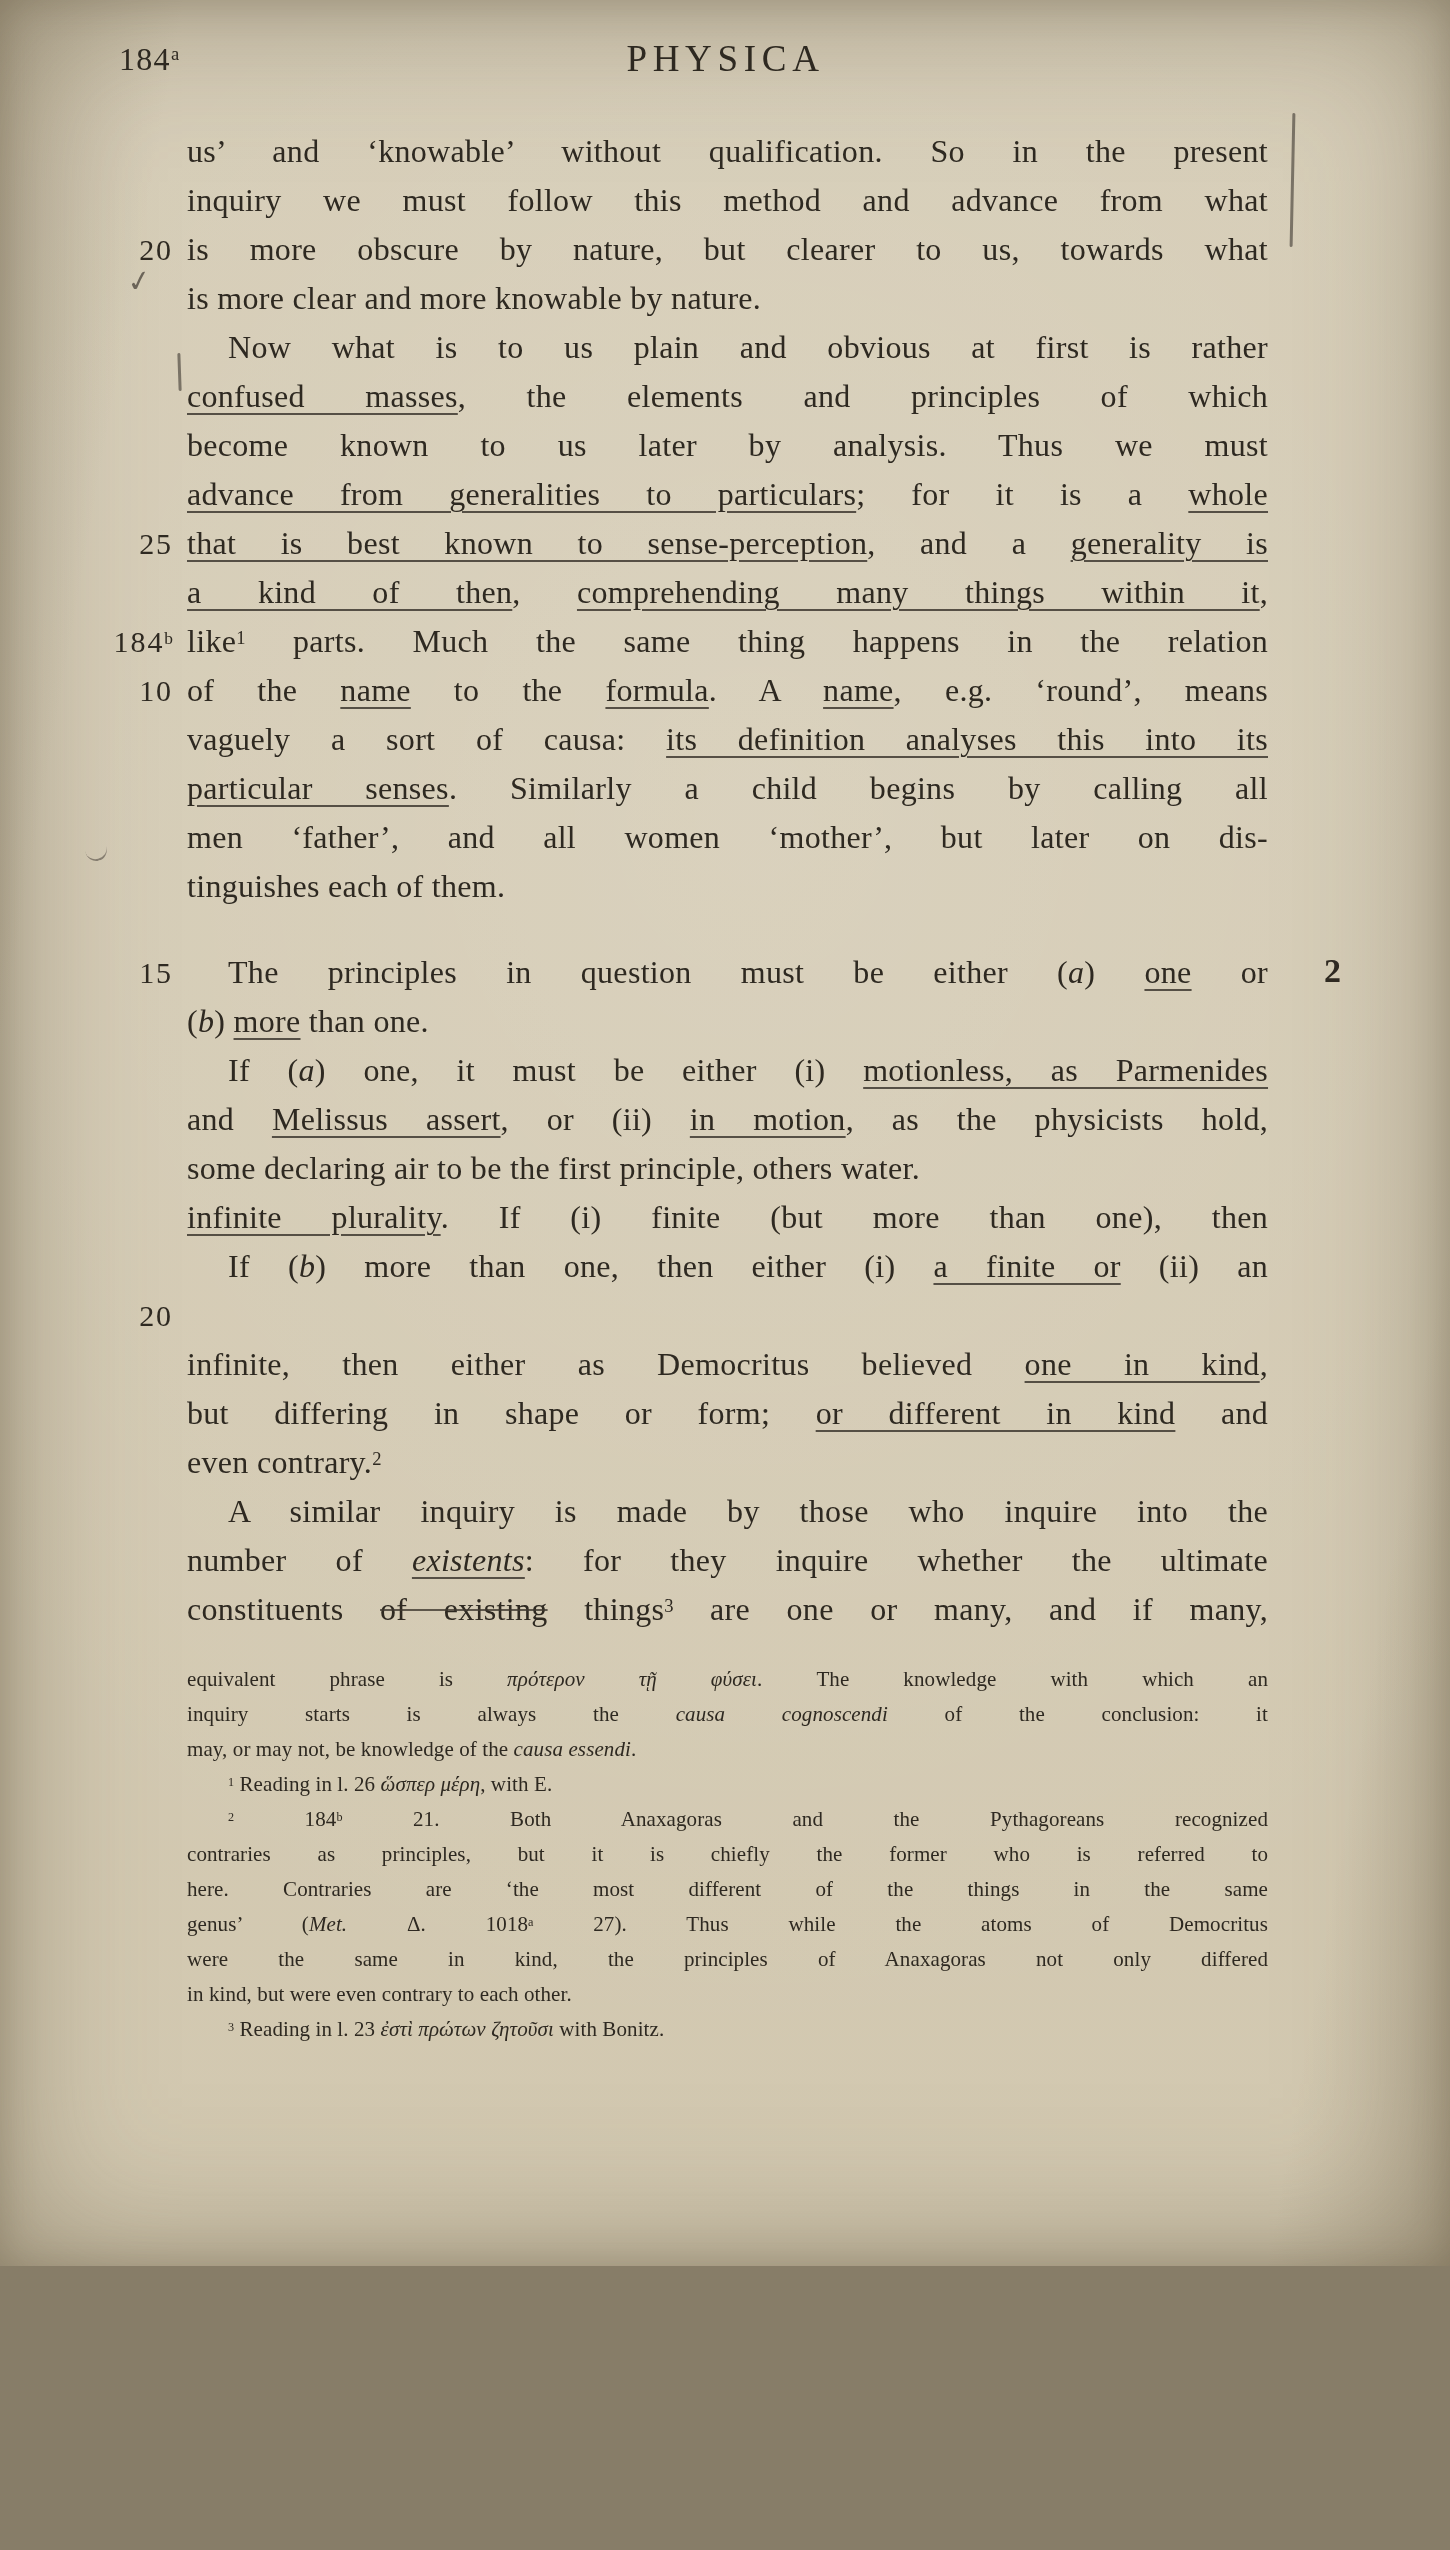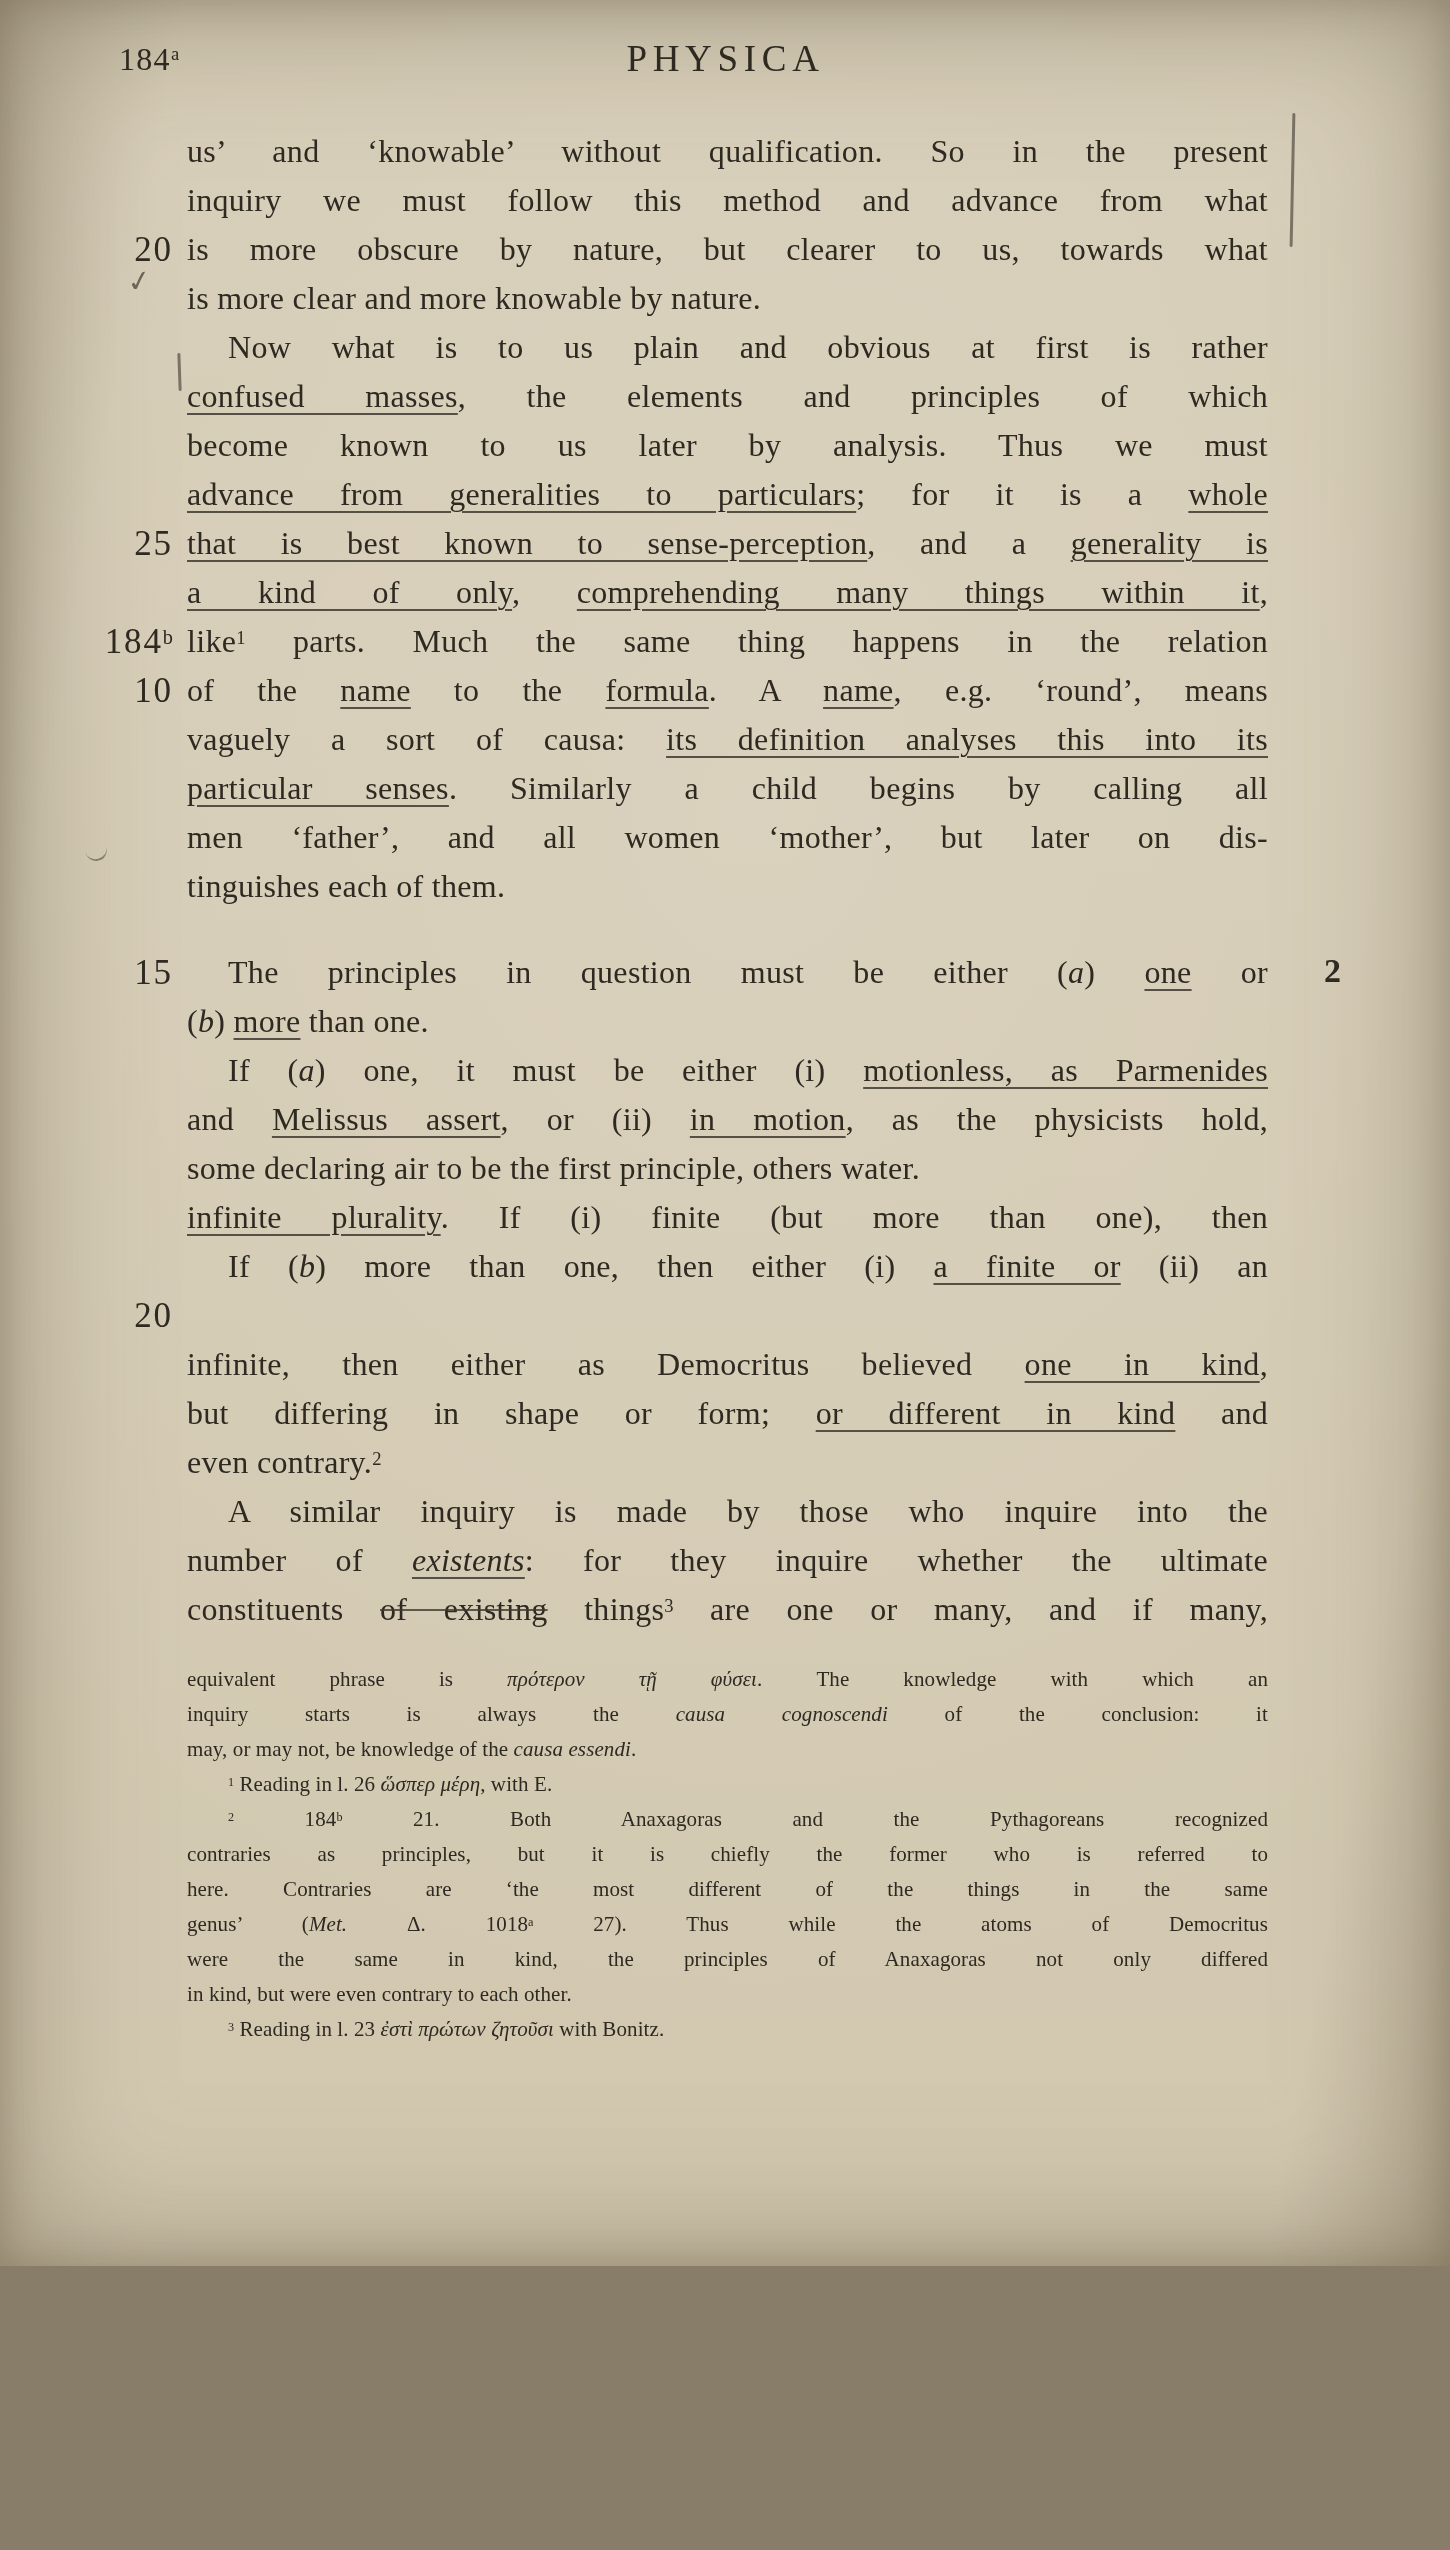--- a/index.html
+++ b/index.html
@@ -27,21 +27,21 @@
   .line { position:relative; text-align:justify; text-align-last:justify; -moz-text-align-last:justify; }
   .line.last { text-align-last:left; -moz-text-align-last:left; }
   .line.indent { text-indent:41px; }
   .body-line { font-size:32px; height:49px; line-height:49px; letter-spacing:0.3px; }
   .foot-line { font-size:21px; height:35px; line-height:35px; letter-spacing:0.1px; }
   .para.gap { margin-top:37px; }
   .footnotes { margin-top:28px; }
 
   .margin-num {
     position:absolute; right:calc(100% + 14px); top:0;
-    font-size:35px; line-height:49px; letter-spacing:1.9px; white-space:nowrap;
+    font-size:30px; line-height:49px; letter-spacing:1.9px; white-space:nowrap;
     text-align:right;
   }
   .margin-right {
     position:absolute; left:calc(100% + 15px); top:-1.9px;
     font-size:34px; line-height:49px; font-weight:bold;
   }
   .sup { font-size:58%; position:relative; top:-0.45em; letter-spacing:0; }
   .i { font-style:italic; }
   .u {
     text-decoration:underline;
@@ -88,21 +88,21 @@
           <div class="line body-line"><span class="seg">inquiry we must follow this method and advance from what</span></div>
           <div class="line body-line"><span class="margin-num">20</span><span class="seg">is more obscure by nature, but clearer to us, towards what</span></div>
           <div class="line body-line last"><span class="seg">is more clear and more knowable by nature.</span></div>
         </div>
         <div class="para">
           <div class="line body-line indent"><span class="seg">Now what is to us plain and obvious at first is rather</span></div>
           <div class="line body-line"><span class="seg u">confused masses</span><span class="seg">, the elements and principles of which</span></div>
           <div class="line body-line"><span class="seg">become known to us later by analysis. Thus we must</span></div>
           <div class="line body-line"><span class="seg u">advance from generalities to particulars</span><span class="seg">; for it is a </span><span class="seg u">whole</span></div>
           <div class="line body-line"><span class="margin-num">25</span><span class="seg u">that is best known to sense-perception</span><span class="seg">, and a </span><span class="seg u">generality is</span></div>
-          <div class="line body-line"><span class="seg u">a kind of only</span><span class="seg">, </span><span class="seg u">comprehending many things within it</span><span class="seg">,</span></div>
+          <div class="line body-line"><span class="seg u">a kind of then</span><span class="seg">, </span><span class="seg u">comprehending many things within it</span><span class="seg">,</span></div>
           <div class="line body-line"><span class="margin-num">184<span class="sup">b</span></span><span class="seg">like</span><span class="seg sup">1</span><span class="seg"> parts. Much the same thing happens in the relation</span></div>
           <div class="line body-line"><span class="margin-num">10</span><span class="seg">of the </span><span class="seg u">name</span><span class="seg"> to the </span><span class="seg u">formula</span><span class="seg">. A </span><span class="seg u">name</span><span class="seg">, e.g. ‘round’, means</span></div>
           <div class="line body-line"><span class="seg">vaguely a sort of causa: </span><span class="seg u">its definition analyses this into its</span></div>
           <div class="line body-line"><span class="seg u">particular senses</span><span class="seg">. Similarly a child begins by calling all</span></div>
           <div class="line body-line"><span class="seg">men ‘father’, and all women ‘mother’, but later on dis-</span></div>
           <div class="line body-line last"><span class="seg">tinguishes each of them.</span></div>
         </div>
         <div class="para gap">
           <div class="line body-line indent"><span class="margin-num">15</span><span class="margin-right">2</span><span class="seg">The principles in question must be either (</span><span class="seg i">a</span><span class="seg">) </span><span class="seg u">one</span><span class="seg"> or</span></div>
           <div class="line body-line last"><span class="seg">(</span><span class="seg i">b</span><span class="seg">) </span><span class="seg u">more</span><span class="seg"> than one.</span></div>

